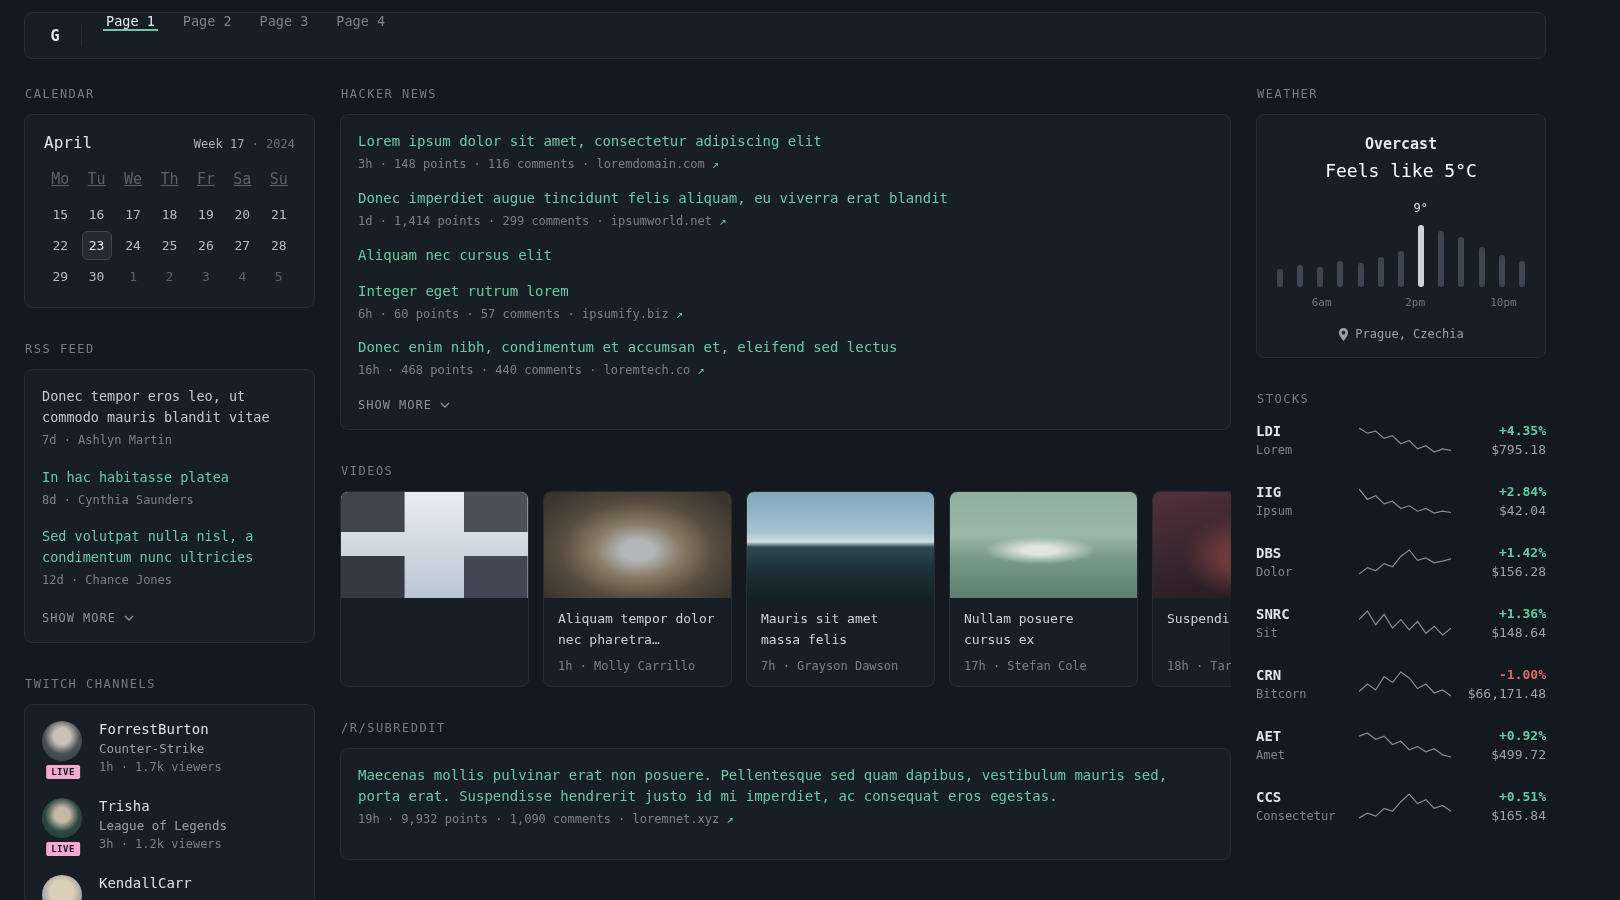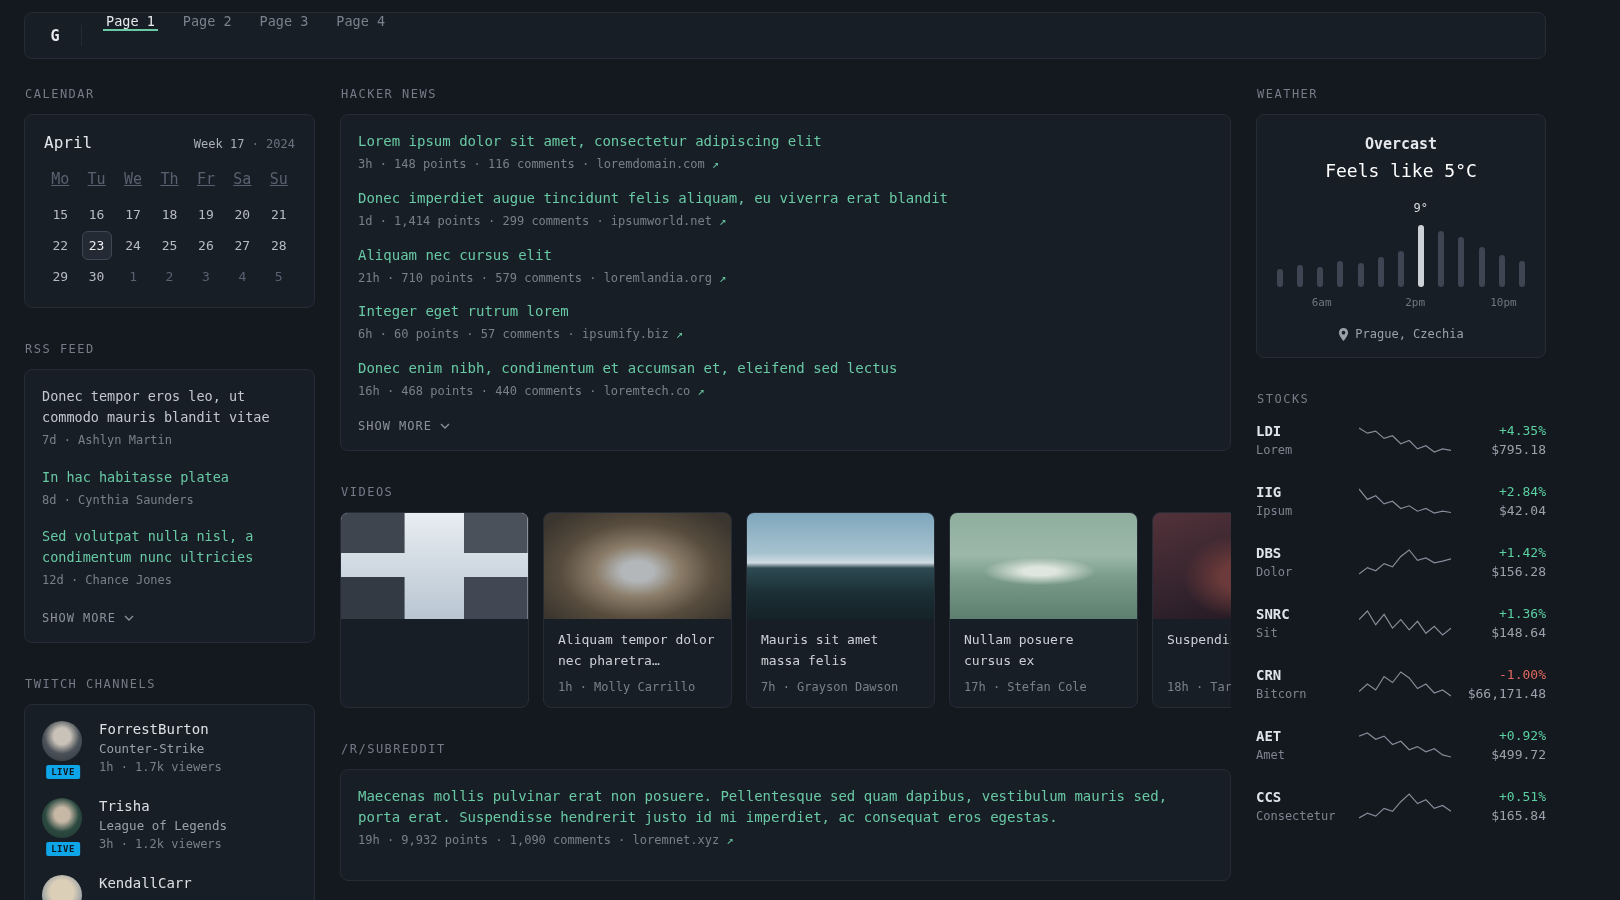--- a/index.html
+++ b/index.html
@@ -79,21 +79,21 @@
 
   
   .channel { display: flex; gap: 15px; margin-bottom: 24px; cursor: pointer; }
   .avatar-wrap { position: relative; width: 42px; flex: none; }
   .avatar { width: 40px; height: 40px; border-radius: 50%; }
   .av1 { background: radial-gradient(circle at 50% 38%, #c9c2b8 0 26%, #4a5158 55%, #2e343b 100%); }
   .av2 { background: radial-gradient(circle at 50% 42%, #c7b8a6 0 24%, #2c4a41 55%, #1d332d 100%); }
   .av3 { background: radial-gradient(circle at 50% 42%, #dccfb8 0 38%, #8a97a0 75%, #717e88 100%); }
   .live-badge {
     position: absolute; left: 50%; transform: translateX(-50%); bottom: -7px;
-    background: #0ea5e9; color: #10161d; font-size: 9px; font-weight: bold;
+    background: #f9a8d4; color: #10161d; font-size: 9px; font-weight: bold;
     padding: 2px 5px; border-radius: 4px; letter-spacing: .5px;
     border: 2px solid #181e26;
   }
   .ch-name { font-size: 14px; color: #dde0e5; }
   .ch-game { font-size: 12.5px; color: #99a0aa; margin-top: 4px; }
   .ch-meta { font-size: 12px; color: #798089; margin-top: 4px; }
 
   
   .videos-row { display: flex; gap: 14px; overflow: hidden; }
   .video-card {
@@ -145,21 +145,21 @@
 
   
   .stocks-list { padding-top: 4px; }
   .stock-row { display: flex; align-items: center; margin-bottom: 27px; cursor: pointer; }
   .stock-info { width: 96px; flex: none; }
   .stock-sym { font-size: 14px; font-weight: bold; color: #e0e3e8; }
   .stock-name { font-size: 12px; color: #7d8590; margin-top: 4px; }
   .stock-spark { flex: 1; display: flex; justify-content: center; }
   .stock-spark svg polyline { fill: none; stroke: #848d99; stroke-width: 1.2; }
   .stock-right { width: 88px; flex: none; text-align: right; }
-  .stock-change { font-size: 13px; }
+  .stock-change { font-size: 13px; font-weight: bold; }
   .stock-change.pos { color: #5ad0a1; }
   .stock-change.neg { color: #e0695f; }
   .stock-price { font-size: 13px; color: #9aa2ac; margin-top: 4px; }
 </style>
 </head>
 <body>
 
 <header class="nav">
   <div class="logo">G</div>
   <div class="nav-divider"></div>
@@ -294,21 +294,20 @@
         <div class="hn-item">
           <div class="hn-title">Lorem ipsum dolor sit amet, consectetur adipiscing elit</div>
           <div class="feed-meta"><span>3h · 148 points · 116 comments · loremdomain.com</span> <span class="arrow">↗</span></div>
         </div>
         <div class="hn-item">
           <div class="hn-title">Donec imperdiet augue tincidunt felis aliquam, eu viverra erat blandit</div>
           <div class="feed-meta"><span>1d · 1,414 points · 299 comments · ipsumworld.net</span> <span class="arrow">↗</span></div>
         </div>
         <div class="hn-item">
           <div class="hn-title">Aliquam nec cursus elit</div>
-          <div class="feed-meta"><span>21h · 710 points · 579 comments · loremlandia.org</span> <span class="arrow">↗</span></div>
         </div>
         <div class="hn-item">
           <div class="hn-title">Integer eget rutrum lorem</div>
           <div class="feed-meta"><span>6h · 60 points · 57 comments · ipsumify.biz</span> <span class="arrow">↗</span></div>
         </div>
         <div class="hn-item">
           <div class="hn-title">Donec enim nibh, condimentum et accumsan et, eleifend sed lectus</div>
           <div class="feed-meta"><span>16h · 468 points · 440 comments · loremtech.co</span> <span class="arrow">↗</span></div>
         </div>
         <div class="show-more">

